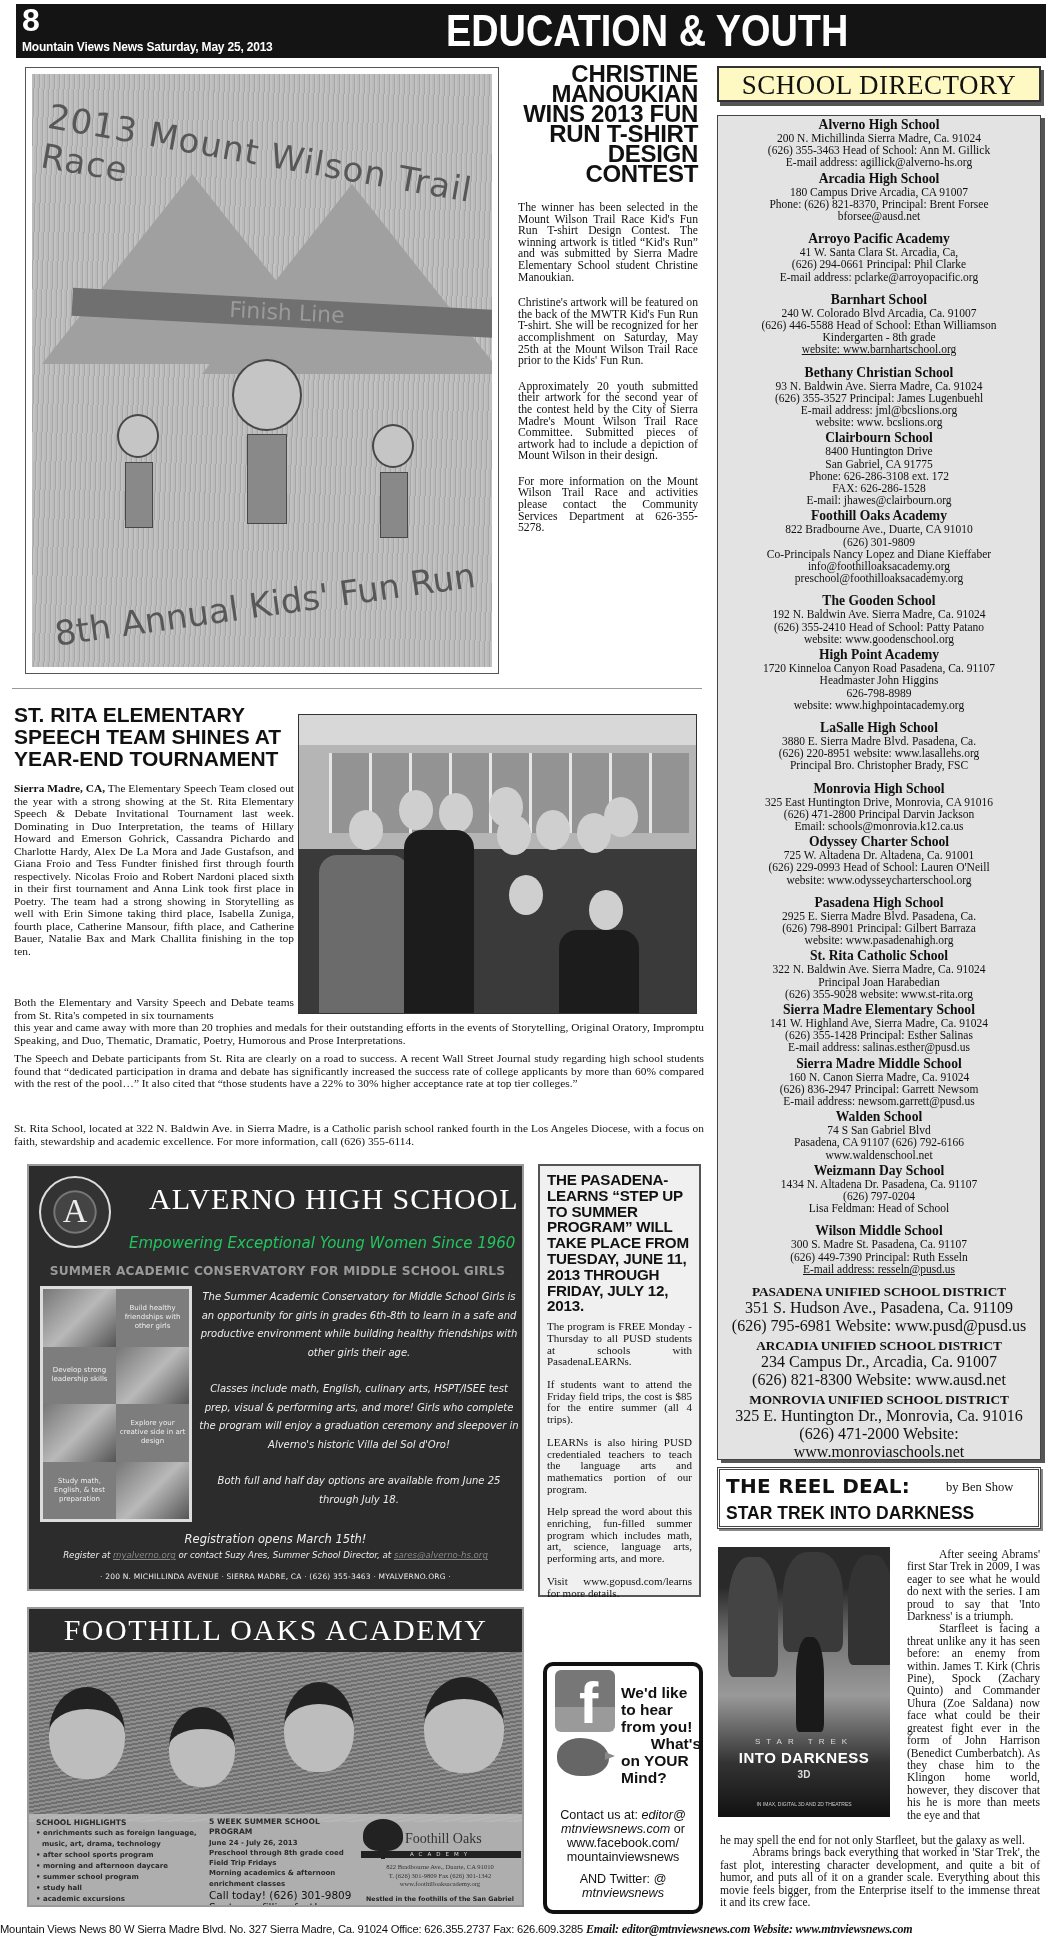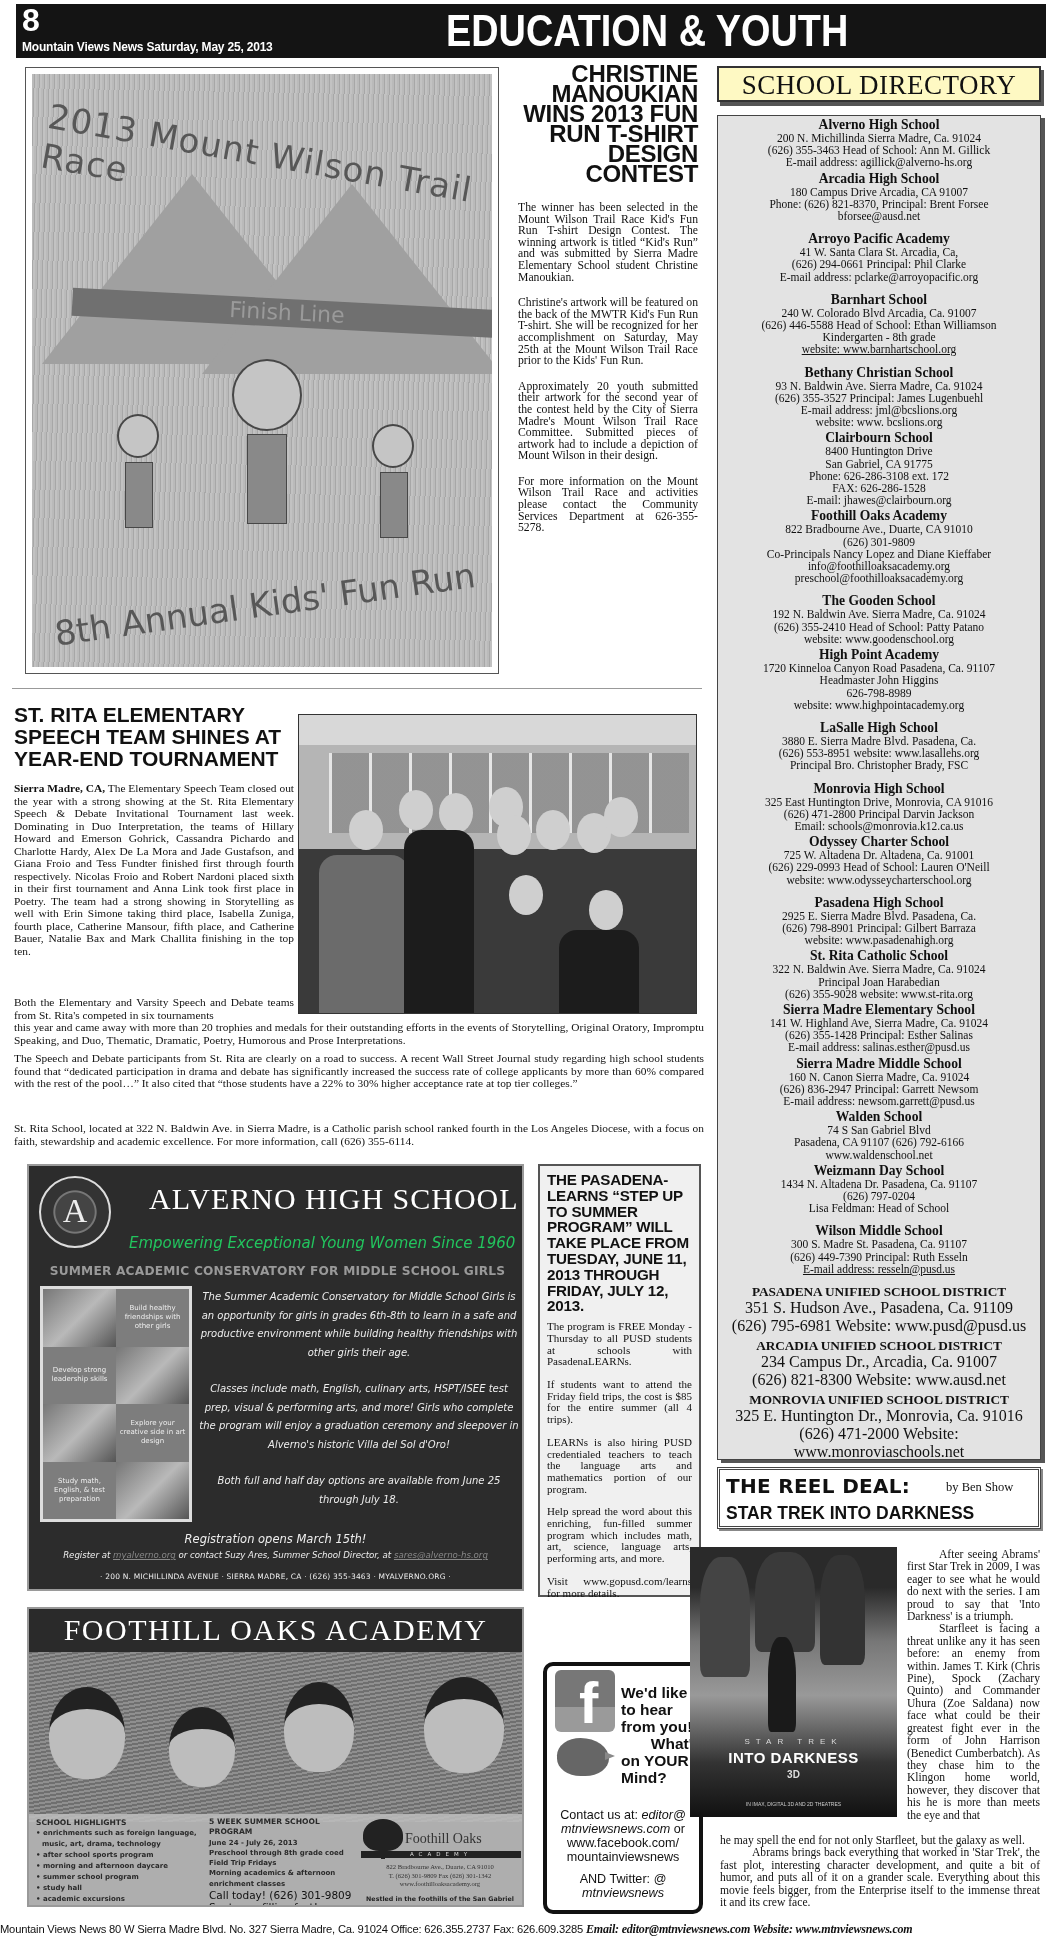--- a/index.html
+++ b/index.html
@@ -108,21 +108,21 @@
   .social .msg .r { text-align: right; display: block; }
   .social .contact { position: absolute; left: 4px; right: 4px; top: 142px; text-align: center; font-family: "Liberation Sans", sans-serif; font-size: 12.6px; line-height: 14px; }
   .social .tw { position: absolute; left: 4px; right: 4px; top: 206px; text-align: center; font-family: "Liberation Sans", sans-serif; font-size: 12.6px; line-height: 14px; }
   .i { font-style: italic; }
 
   
   .reel-head { left: 717px; top: 1467px; width: 324px; height: 62px; border: 3px double #444; background: #fff; box-shadow: 2px 2px 0 #888; }
   .reel-head .t1 { position: absolute; left: 6px; top: 4px; font-family: "DejaVu Sans", sans-serif; font-weight: bold; font-size: 20px; letter-spacing: 0.3px; }
   .reel-head .by { position: absolute; left: 226px; top: 10px; font-size: 12.5px; }
   .reel-head .t2 { position: absolute; left: 6px; top: 33px; font-family: "Liberation Sans", sans-serif; font-weight: bold; font-size: 17.5px; }
-  .poster { left: 690px; top: 1547px; width: 207px; height: 270px; background: linear-gradient(180deg, #2a2a2a 0 15%, #777 35%, #999 55%, #333 80%, #111 100%); overflow: hidden; }
+  .poster { left: 718px; top: 1547px; width: 172px; height: 270px; background: linear-gradient(180deg, #2a2a2a 0 15%, #777 35%, #999 55%, #333 80%, #111 100%); overflow: hidden; }
   .poster .fig { position: absolute; background: #1a1a1a; border-radius: 40% 40% 10% 10%; }
   .poster .st { position: absolute; left: 0; right: 0; top: 190px; text-align: center; color: #ddd; font-family: "Liberation Sans", sans-serif; font-size: 8px; letter-spacing: 6px; }
   .poster .id { position: absolute; left: 0; right: 0; top: 202px; text-align: center; color: #fff; font-family: "Liberation Sans", sans-serif; font-size: 15px; font-weight: bold; letter-spacing: 0.5px; }
   .poster .td { position: absolute; left: 0; right: 0; top: 222px; text-align: center; color: #ddd; font-family: "Liberation Sans", sans-serif; font-size: 10px; font-weight: bold; }
   .poster .im { position: absolute; left: 0; right: 0; top: 254px; text-align: center; color: #ccc; font-family: "Liberation Sans", sans-serif; font-size: 5px; }
   .reel-p1 { left: 907px; top: 1549px; width: 133px; font-size: 11.6px; line-height: 12.4px; text-align: justify; }
   .reel-p2 { left: 720px; top: 1835px; width: 320px; font-size: 11.6px; line-height: 12.4px; text-align: justify; }
   .ind { text-indent: 32px; }
 
   
@@ -223,21 +223,21 @@
     <div class="school gap">
       <div class="nm">High Point Academy</div>
       <div class="ln">1720 Kinneloa Canyon Road  Pasadena, Ca.  91107</div>
       <div class="ln">Headmaster John Higgins</div>
       <div class="ln">626-798-8989</div>
       <div class="ln">website:  www.highpointacademy.org</div>
     </div>
     <div class="school gap">
       <div class="nm">LaSalle High School</div>
       <div class="ln">3880 E. Sierra Madre Blvd.  Pasadena, Ca.</div>
-      <div class="ln">(626) 553-8951  website: www.lasallehs.org</div>
+      <div class="ln">(626) 220-8951  website: www.lasallehs.org</div>
       <div class="ln">Principal Bro. Christopher Brady, FSC</div>
     </div>
     <div class="school">
       <div class="nm">Monrovia High School</div>
       <div class="ln">325 East Huntington Drive, Monrovia, CA 91016</div>
       <div class="ln">(626) 471-2800  Principal Darvin Jackson</div>
       <div class="ln">Email: schools@monrovia.k12.ca.us</div>
     </div>
     <div class="school gap">
       <div class="nm">Odyssey Charter School</div>

